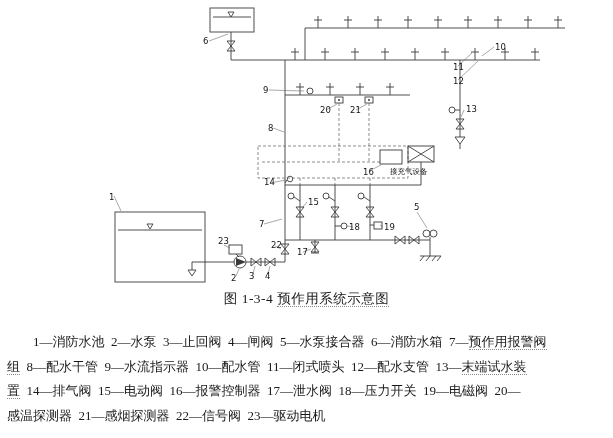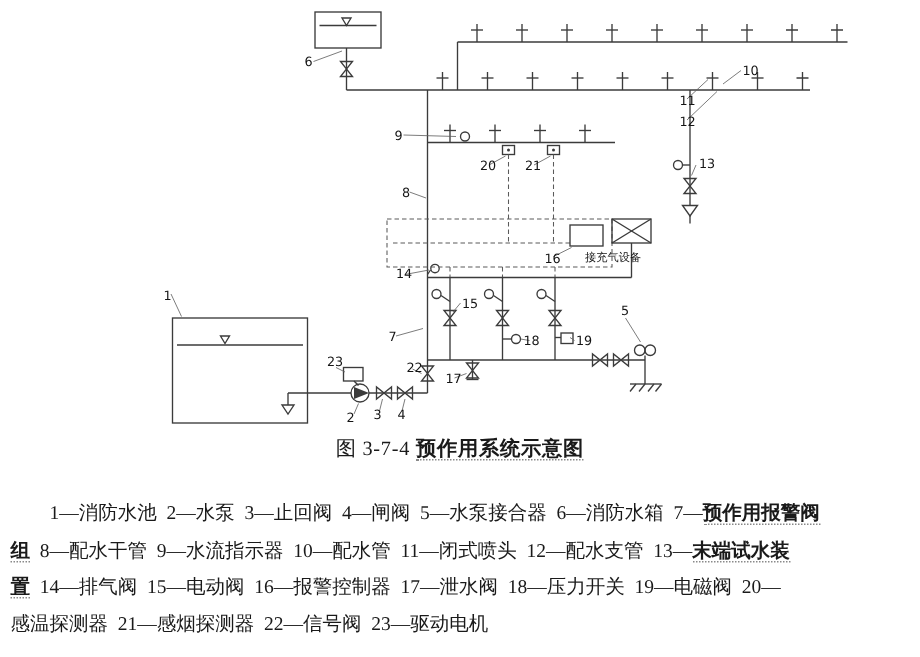--- a/index.html
+++ b/index.html
@@ -7,21 +7,21 @@
         font-family:"Liberation Serif","DejaVu Serif",serif;color:#1a1a1a;}
   svg{display:block;}
   .art line,.art rect,.art circle,.art path,.art use{stroke:#3b3b3b;stroke-width:0.9;fill:none;}
   .art .dash{stroke-dasharray:3 2;stroke-width:0.7;stroke:#5a5a5a;}
   .art .ldr{stroke:#606060;stroke-width:0.55;}
   .art .fill{fill:#3b3b3b;stroke:none;}
   .co{font:8.5px "DejaVu Sans",sans-serif;fill:#141414;stroke:none;}
   .note{font:7.5px "Liberation Serif",serif;fill:#141414;stroke:none;}
   .caption{text-align:center;font-size:13.5px;margin-top:2px;letter-spacing:0.5px;}
   .legend{margin-top:22px;padding:0 7px;font-size:13px;line-height:24.6px;white-space:pre;}
-  .u{border-bottom:1px dotted #8a8a8a;font-weight:bold;}
+  .u{border-bottom:1px dotted #8a8a8a;}
 </style>
 </head>
 <body>
 
 <div class="page">
 
   <svg width="613" height="288" viewBox="0 0 613 288">
     <defs>
       <path id="valve-h" d="M-5,-4 L-5,4 L5,-4 L5,4 Z"></path>
       <path id="valve-v" d="M-4,-5 L4,-5 L-4,5 L4,5 Z"></path>
@@ -225,17 +225,17 @@
         <text x="384" y="230" class="co">19</text>
         <text x="320" y="113" class="co">20</text>
         <text x="350" y="113" class="co">21</text>
         <text x="271" y="248" class="co">22</text>
         <text x="218" y="244" class="co">23</text>
       </g>
 
     <text x="390" y="174" class="note">接充气设备</text>
   </svg>
 
-  <div class="caption" id="caption"><span>图 3-7-4 </span><span class="u">预作用系统示意图</span></div>
+  <div class="caption" id="caption"><span>图 1-3-4 </span><span class="u">预作用系统示意图</span></div>
 
   <div class="legend" id="legend"><div><span>　　1—消防水池  2—水泵  3—止回阀  4—闸阀  5—水泵接合器  6—消防水箱  7—</span><span class="u">预作用报警阀</span></div><div><span class="u">组</span><span>  8—配水干管  9—水流指示器  10—配水管  11—闭式喷头  12—配水支管  13—</span><span class="u">末端试水装</span></div><div><span class="u">置</span><span>  14—排气阀  15—电动阀  16—报警控制器  17—泄水阀  18—压力开关  19—电磁阀  20—</span></div><div><span>感温探测器  21—感烟探测器  22—信号阀  23—驱动电机</span></div></div>
 
 </div>
 
 </body></html>

